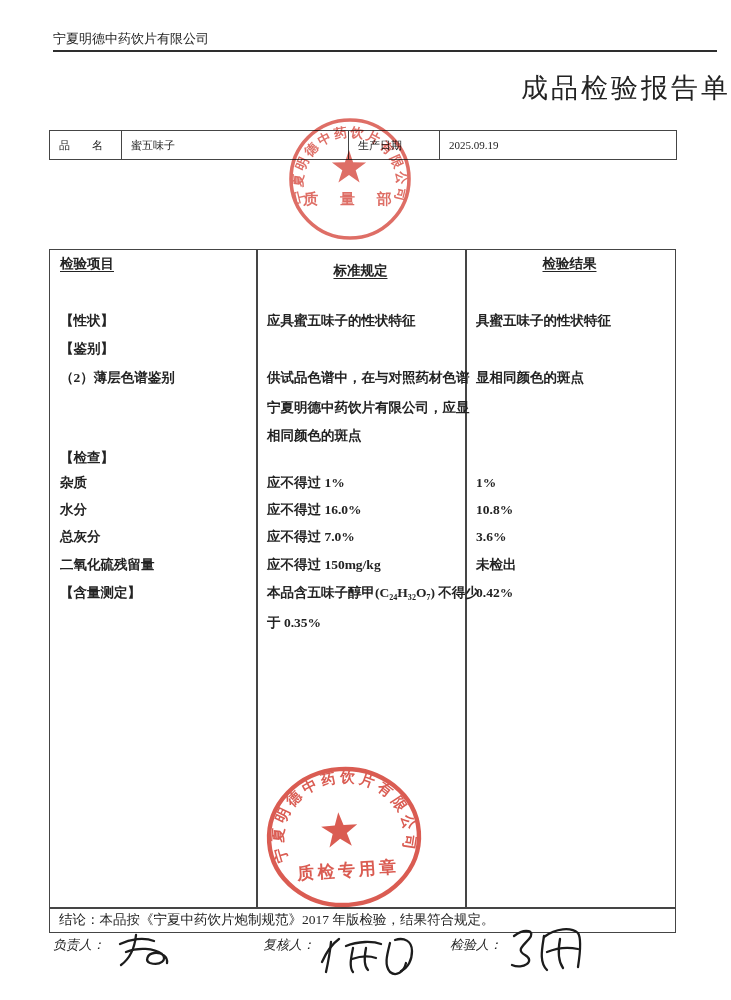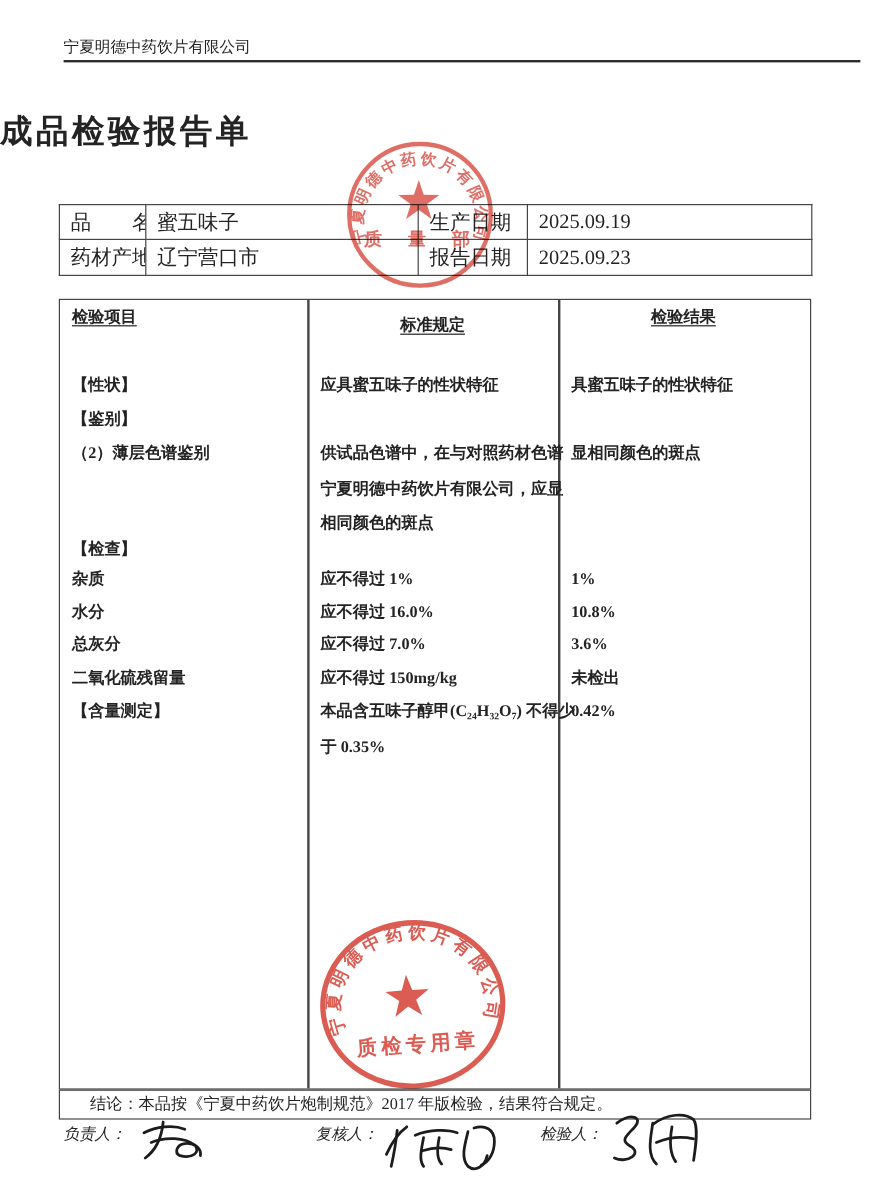--- a/index.html
+++ b/index.html
@@ -6,41 +6,41 @@
   .page{position:relative;width:731px;height:1000px;background:#ffffff;overflow:hidden;
         font-family:"Liberation Serif","DejaVu Serif",serif;color:#232323;}
   .abs{position:absolute;}
 
   
   .hdr{left:53px;top:26px;width:664px;height:22px;border-bottom:2px solid #2e2e2e;
        display:flex;justify-content:space-between;align-items:flex-end;font-size:13px;padding-bottom:2px;}
   .hdr .code{letter-spacing:.5px;}
 
   
-  .title{left:0;top:91px;width:731px;text-align:left;font-size:27px;font-weight:bold;letter-spacing:3px;}
+  .title{left:0;top:70px;width:731px;text-align:right;font-size:27px;font-weight:normal;letter-spacing:3px;}
 
   
   table.info{position:absolute;left:49px;top:130px;width:627px;border-collapse:collapse;
-             table-layout:fixed;font-size:17px;margin-top:40px;}
+             table-layout:fixed;font-size:11px;}
   table.info td{border:1.5px solid #454545;padding:0 2px 0 9px;overflow:hidden;white-space:nowrap;}
 
   
   .main-box{left:49px;top:249px;width:627px;height:659px;border:1.5px solid #454545;box-sizing:border-box;}
   .vline{position:absolute;top:0;width:1.5px;height:100%;background:#454545;}
   .mrow span, .mhead span{position:absolute;font-size:13.5px;line-height:20px;white-space:nowrap;font-weight:bold;}
   .mhead span{text-decoration:underline;text-underline-offset:3px;}
   .c1{left:10px;}
   .c2{left:217px;}
   .c3{left:426px;}
   .h2c{left:206px;width:209px;text-align:center;}
   .h3c{left:415px;width:209px;text-align:center;}
 
   
   .concl{left:49px;top:908px;width:627px;height:25px;border:1.5px solid #454545;box-sizing:border-box;
-         font-size:13.5px;line-height:22px;padding-left:25px;white-space:nowrap;}
+         font-size:13.5px;line-height:22px;padding-left:9px;white-space:nowrap;}
 
   
   .slabel{top:936px;font-size:13px;font-style:italic;}
   .sig{z-index:4;}
   .sig path{fill:none;stroke:#1c1c1c;stroke-width:2.3;stroke-linecap:round;stroke-linejoin:round;}
 
   
   .stamp{z-index:6;mix-blend-mode:multiply;pointer-events:none;}
 </style>
 </head>
@@ -60,26 +60,20 @@
         <col style="width:227px">
         <col style="width:91px">
         <col style="width:237px">
       </colgroup>
     <tbody>
         <tr style="height:29px">
       <td>品　　名</td>
       <td>蜜五味子</td>
       <td>生产日期</td>
       <td>2025.09.19</td>
-    </tr>
-    <tr style="height:30px">
-      <td>药材产地</td>
-      <td>辽宁营口市</td>
-      <td>报告日期</td>
-      <td>2025.09.23</td>
     </tr>
   </tbody>
     </table>
 
   <div class="abs main-box">
     <div class="vline" style="left:206px"></div>
     <div class="vline" style="left:415px"></div>
 
     <div class="mhead">
       <span class="c1" style="top:4px">检验项目</span>

